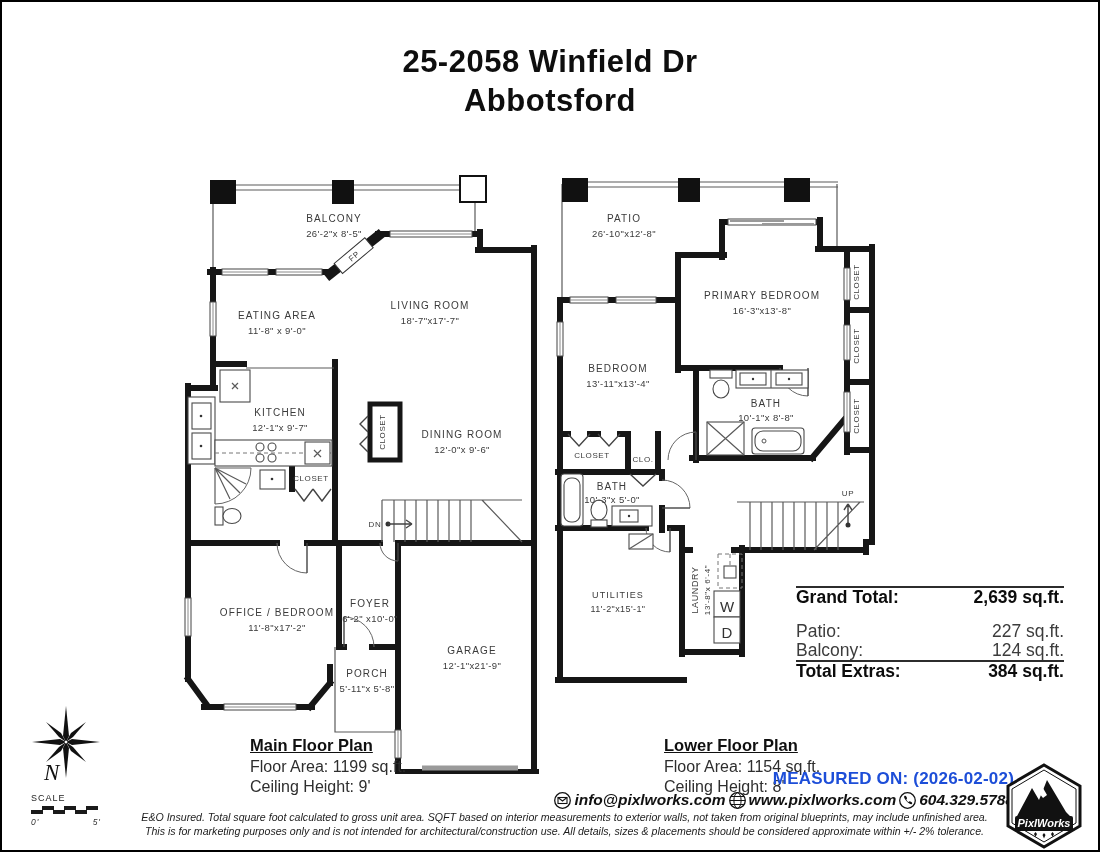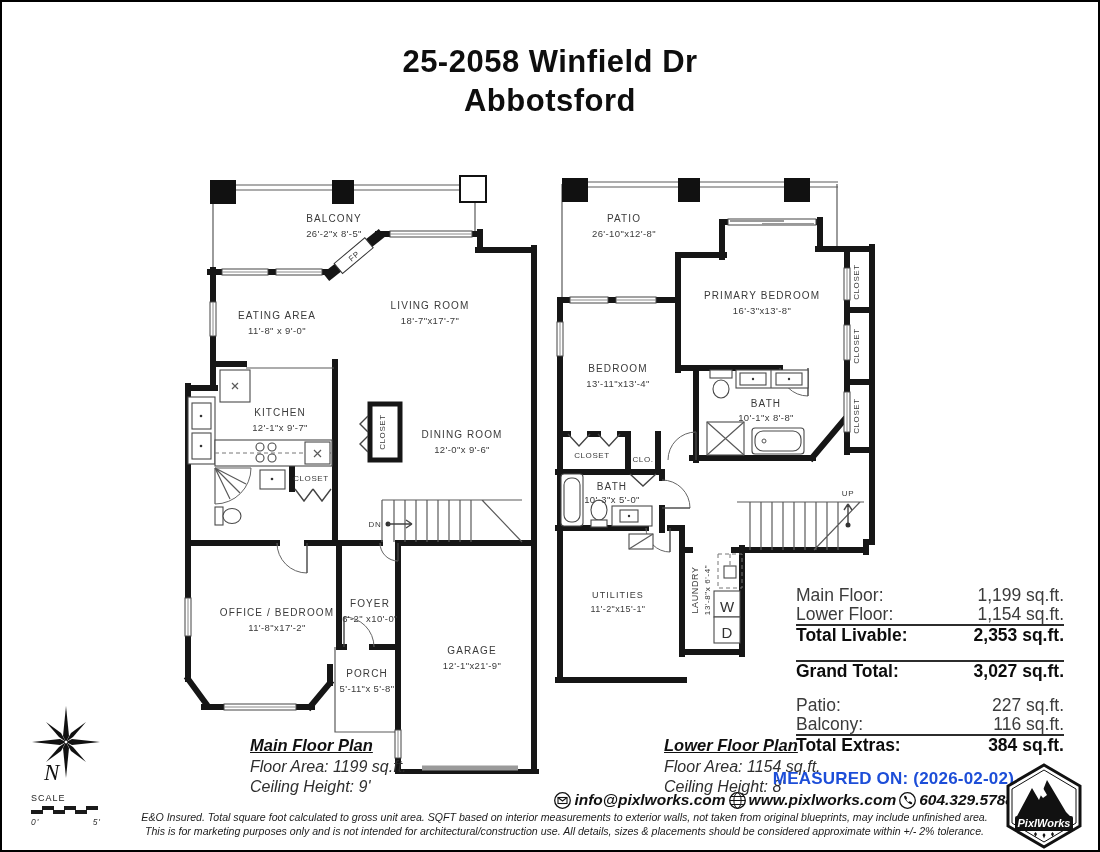--- a/index.html
+++ b/index.html
@@ -15,21 +15,21 @@
   .wall{stroke:#161616;stroke-width:6;fill:none;stroke-linecap:square;}
   .wallthick{stroke:#161616;stroke-width:10;fill:none;stroke-linecap:square;}
   .thin{stroke:#5a5a5a;stroke-width:1.2;fill:none;}
   .thin2{stroke:#8a8a8a;stroke-width:1;fill:none;}
   .win{fill:#fff;stroke:#444;stroke-width:1;}
   .furn{fill:#fff;stroke:#4a4a4a;stroke-width:1.1;}
   .dash{stroke:#777;stroke-width:1;stroke-dasharray:4 3;fill:none;}
   .arc{stroke:#666;stroke-width:1;fill:none;}
   .leaf{stroke:#444;stroke-width:1.4;fill:none;}
   .post{fill:#111;}
-  .caption{position:absolute;font-size:16px;line-height:20px;color:#2e2e2e;font-style:italic;}
+  .caption{position:absolute;font-size:16px;line-height:20px;color:#2e2e2e;}
   .caption .ct{font-weight:bold;text-decoration:underline;font-size:16.5px;color:#101010;margin-bottom:2px;}
   .summary{position:absolute;left:794px;top:584px;width:268px;}
   .sgroup{margin-bottom:15px;}
   .srow{display:flex;justify-content:space-between;font-size:17.5px;line-height:19px;color:#3c3c3c;}
   .srow.total{font-weight:bold;color:#0c0c0c;border-top:2px solid #2c2c2c;}
   .measured{position:absolute;top:767px;left:700px;width:312px;text-align:right;
             font-weight:bold;font-size:17px;color:#1d4ed8;letter-spacing:.2px;}
   .contact{position:absolute;top:789px;left:560px;width:452px;display:flex;justify-content:flex-end;
            gap:3px;align-items:center;font-weight:bold;font-style:italic;font-size:15.5px;color:#111;}
   .contact .ic{display:inline-flex;}
@@ -283,47 +283,33 @@
     <div>Ceiling Height: 9'</div>
   </div>
   <div class="caption" style="left:662px;top:733px">
     <div class="ct">Lower Floor Plan</div>
     <div>Floor Area: 1154 sq.ft.</div>
     <div>Ceiling Height: 8'</div>
   </div>
 
   <div class="summary">
     <div class="sgroup">
-      <div class="srow">
-        <span>Main Floor:</span>
-        <span>1,199 sq.ft.</span>
-        </div>
-      <div class="srow">
-        <span>Lower Floor:</span>
-        <span>1,154 sq.ft.</span>
-        </div>
-      <div class="srow total">
-        <span>Total Livable:</span>
-        <span>2,353 sq.ft.</span>
-        </div>
-    </div>
-    <div class="sgroup">
       <div class="srow total">
         <span>Grand Total:</span>
-        <span>3,027 sq.ft.</span>
+        <span>2,639 sq.ft.</span>
         </div>
     </div>
     <div class="sgroup">
       <div class="srow">
         <span>Patio:</span>
         <span>227 sq.ft.</span>
         </div>
       <div class="srow">
         <span>Balcony:</span>
-        <span>116 sq.ft.</span>
+        <span>124 sq.ft.</span>
         </div>
       <div class="srow total">
         <span>Total Extras:</span>
         <span>384 sq.ft.</span>
         </div>
     </div>
   </div>
 
   <div class="measured">MEASURED ON: (2026-02-02)</div>
 

